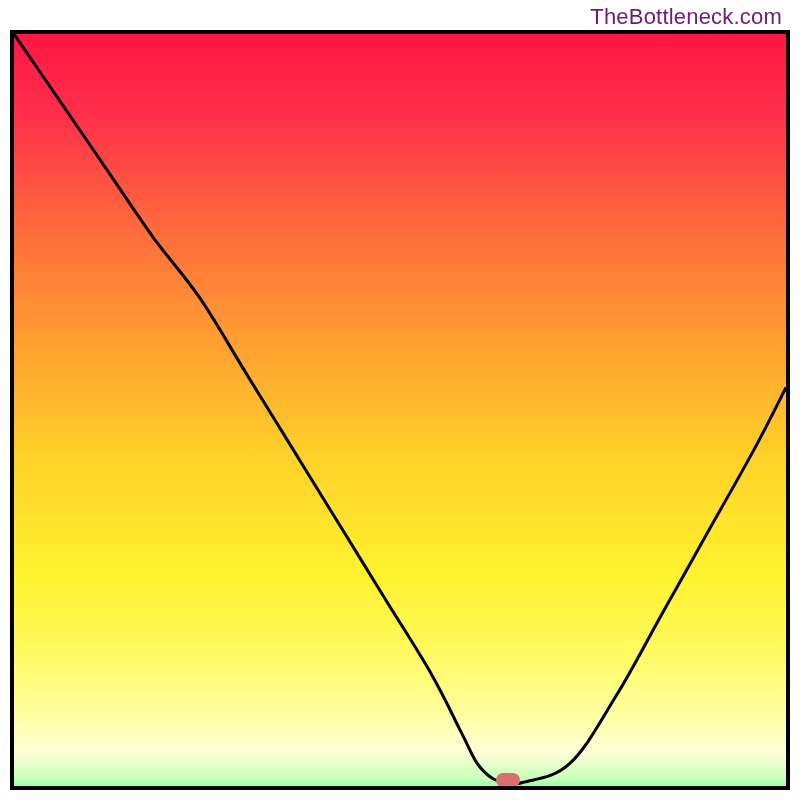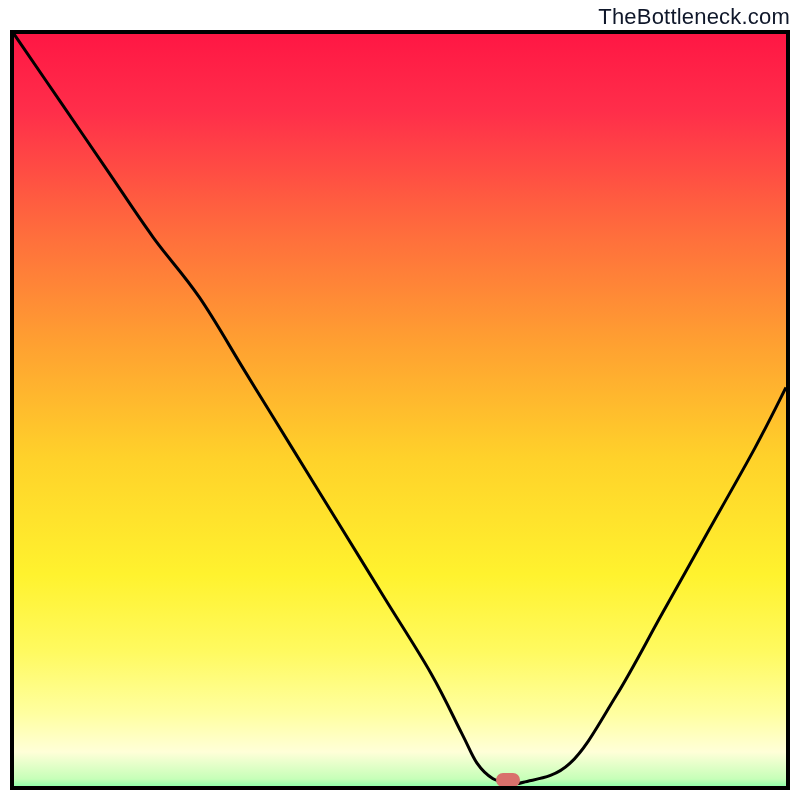--- a/index.html
+++ b/index.html
@@ -11,24 +11,24 @@
     font-family: Arial, Helvetica, sans-serif;
   }
   .container {
     position: relative;
     width: 800px;
     height: 800px;
   }
   .watermark {
     position: absolute;
     top: 4px;
-    right: 10px;
+    right: 18px;
     font-size: 22px;
     font-weight: 500;
-    color: #0f172a;
+    color: #701a75;
     letter-spacing: 0.2px;
     z-index: 10;
   }
   .plot-frame {
     position: absolute;
     left: 10px;
     top: 30px;
     width: 780px;
     height: 760px;
     border: 4px solid #000;

